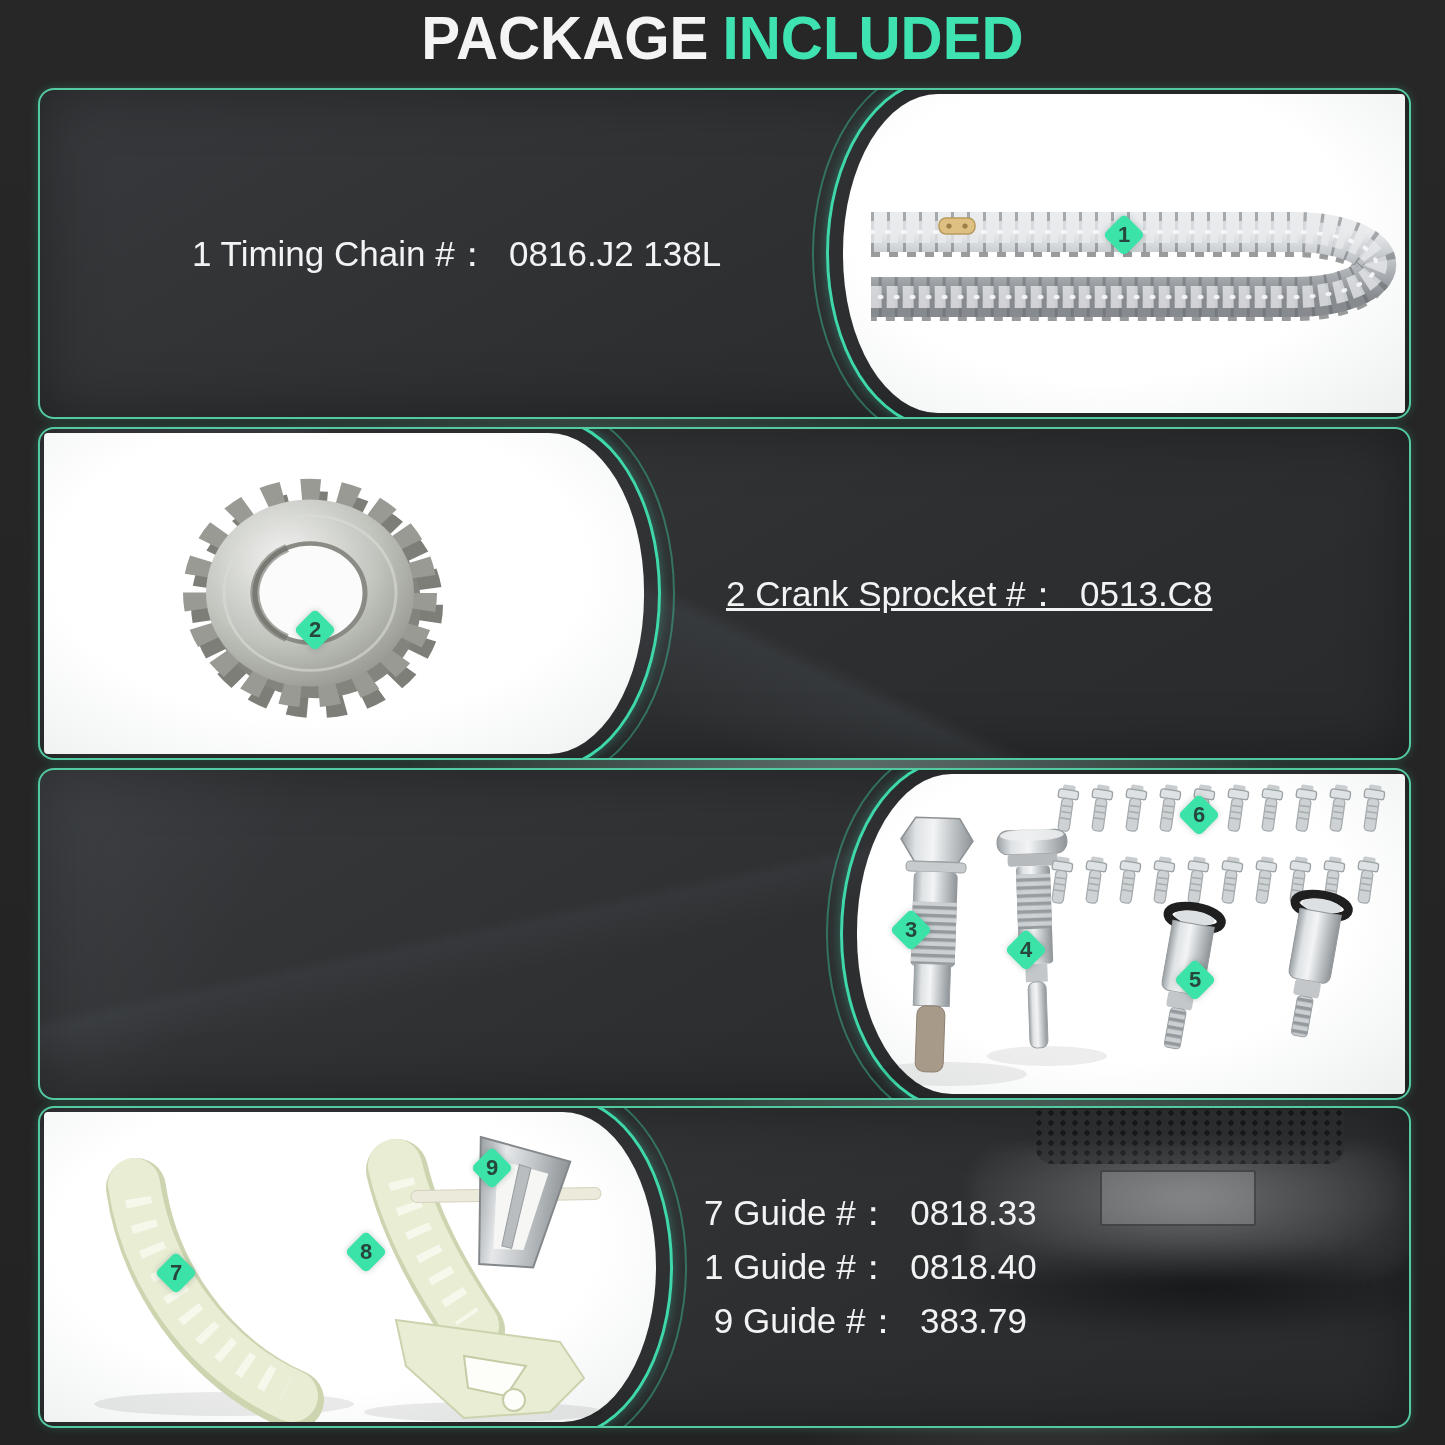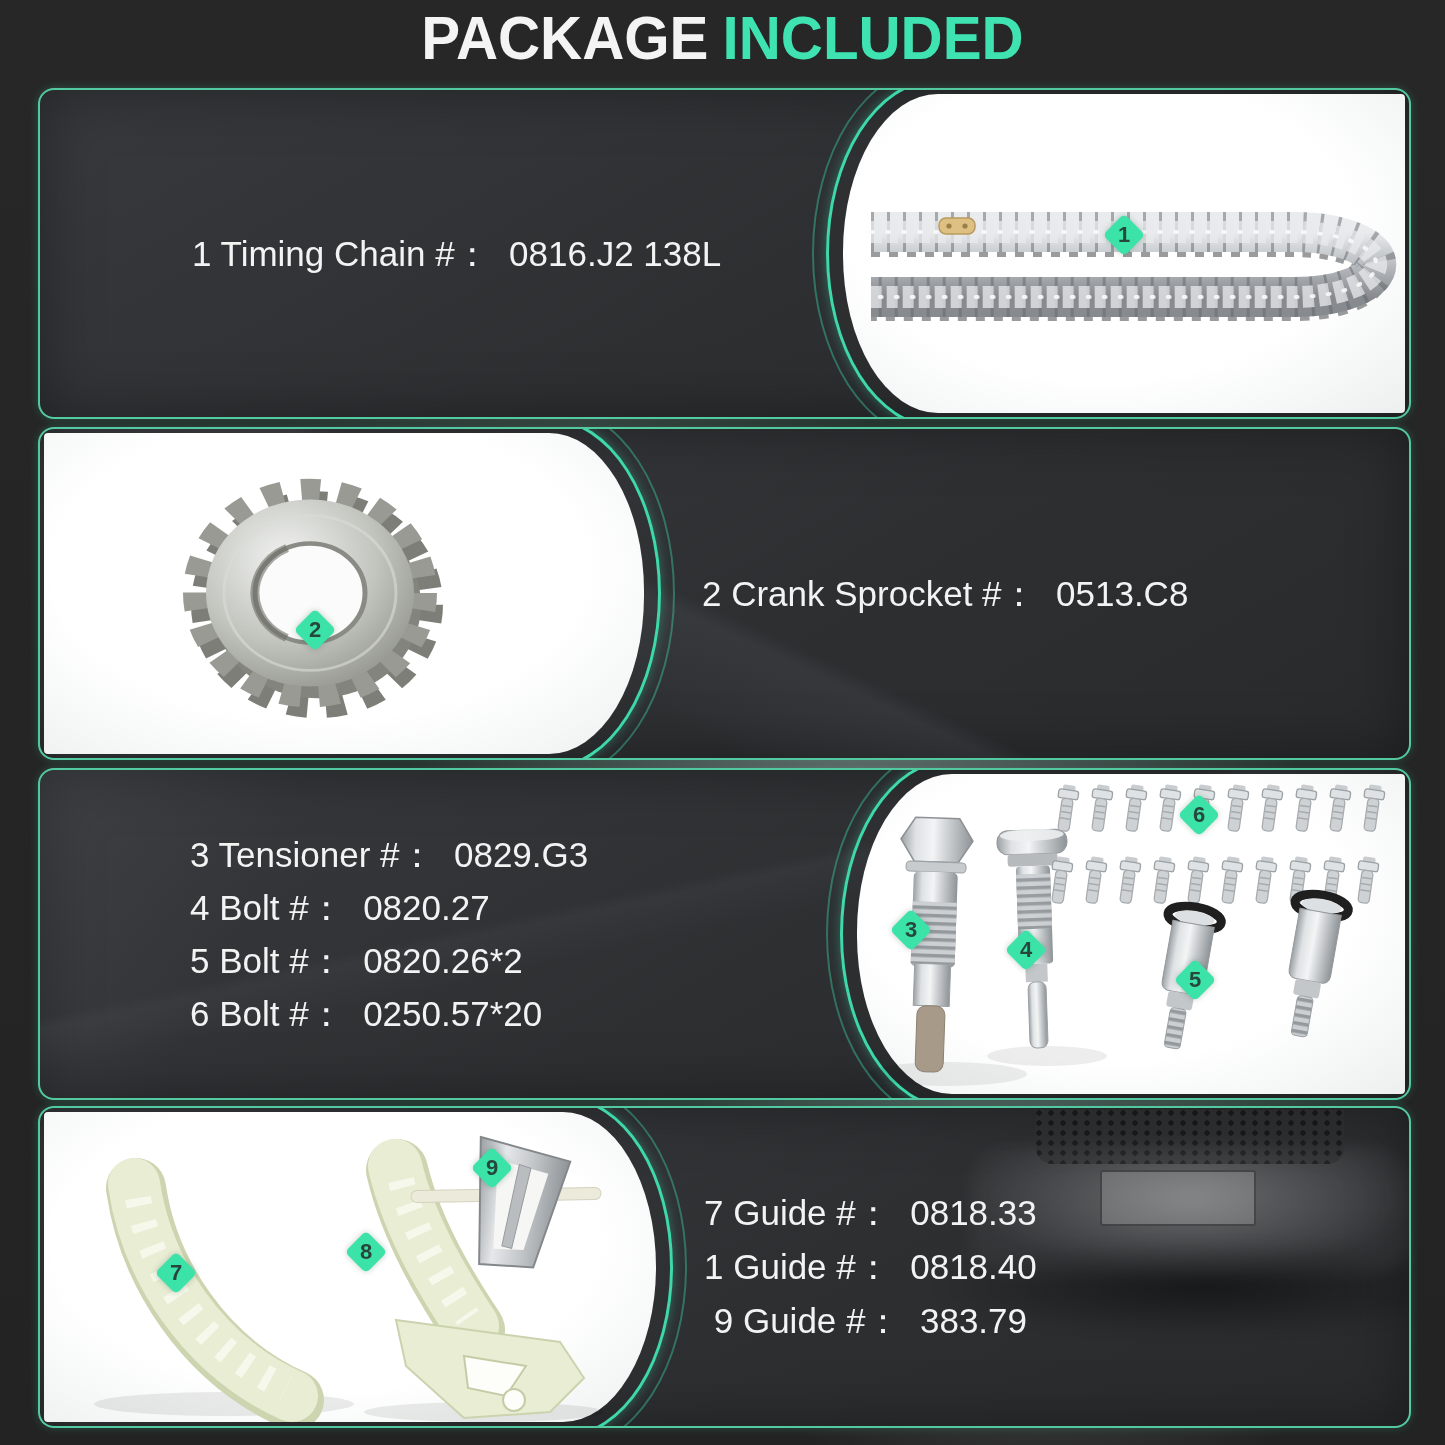--- a/index.html
+++ b/index.html
@@ -47,21 +47,21 @@
   .wp1{width:562px;}
   .wp2{width:600px;}
   .wp3{width:548px;}
   .wp4{width:612px;}
   .art{position:absolute;inset:0;width:100%;height:100%;}
 
   .cap{position:absolute;top:0;bottom:0;display:flex;flex-direction:column;justify-content:center;
        z-index:2;color:#f3f3f3;font-size:35px;}
   .line{white-space:pre;line-height:53px;}
   .t1{left:152px;} .t1 .line{line-height:40px;}
-  .t2{left:662px;} .t2 .line{line-height:40px;}
+  .t2{left:686px;text-decoration:underline;} .t2 .line{line-height:40px;}
   .t3{left:150px;}
   .t4{left:664px;} .t4 .line{line-height:54px;}
 
   
   .dm{position:absolute;width:30px;height:30px;background:#3be3a9;border-radius:5px;
       transform:rotate(45deg);display:flex;align-items:center;justify-content:center;
       z-index:4;box-shadow:0 0 6px rgba(0,60,40,.25);}
   .dm span{transform:rotate(-45deg);font-size:22px;font-weight:bold;color:#27473e;}
   .m1{left:1109px;top:220px;} .m2{left:300px;top:615px;}
   .m3{left:896px;top:915px;}  .m4{left:1011px;top:935px;}
@@ -137,26 +137,20 @@
           <circle r="55" fill="none" stroke="#6f7069" stroke-width="9" stroke-dasharray="125 221" transform="rotate(115)" opacity=".6"></circle>
         </g>
       </svg>
     </div>
     <div class="cap t2">
       <div class="line">2 Crank Sprocket #：  0513.C8</div>
     </div>
   </section>
 
   <section class="row row3">
-    <div class="cap t3">
-      <div class="line">3 Tensioner #：  0829.G3</div>
-      <div class="line">4 Bolt #：  0820.27</div>
-      <div class="line">5 Bolt #：  0820.26*2</div>
-      <div class="line">6 Bolt #：  0250.57*20</div>
-    </div>
     <div class="wp wp3 capL">
       <svg class="art" viewBox="0 0 548 320">
         <defs>
           <linearGradient id="mh" x1="0" x2="1" y1="0" y2="0">
             <stop offset="0" stop-color="#9aa0a4"></stop>
               <stop offset=".2" stop-color="#dfe2e4"></stop>
               <stop offset=".45" stop-color="#f2f4f5"></stop>
               <stop offset=".7" stop-color="#c3c7ca"></stop>
               <stop offset="1" stop-color="#8e9397"></stop>
           </linearGradient>

